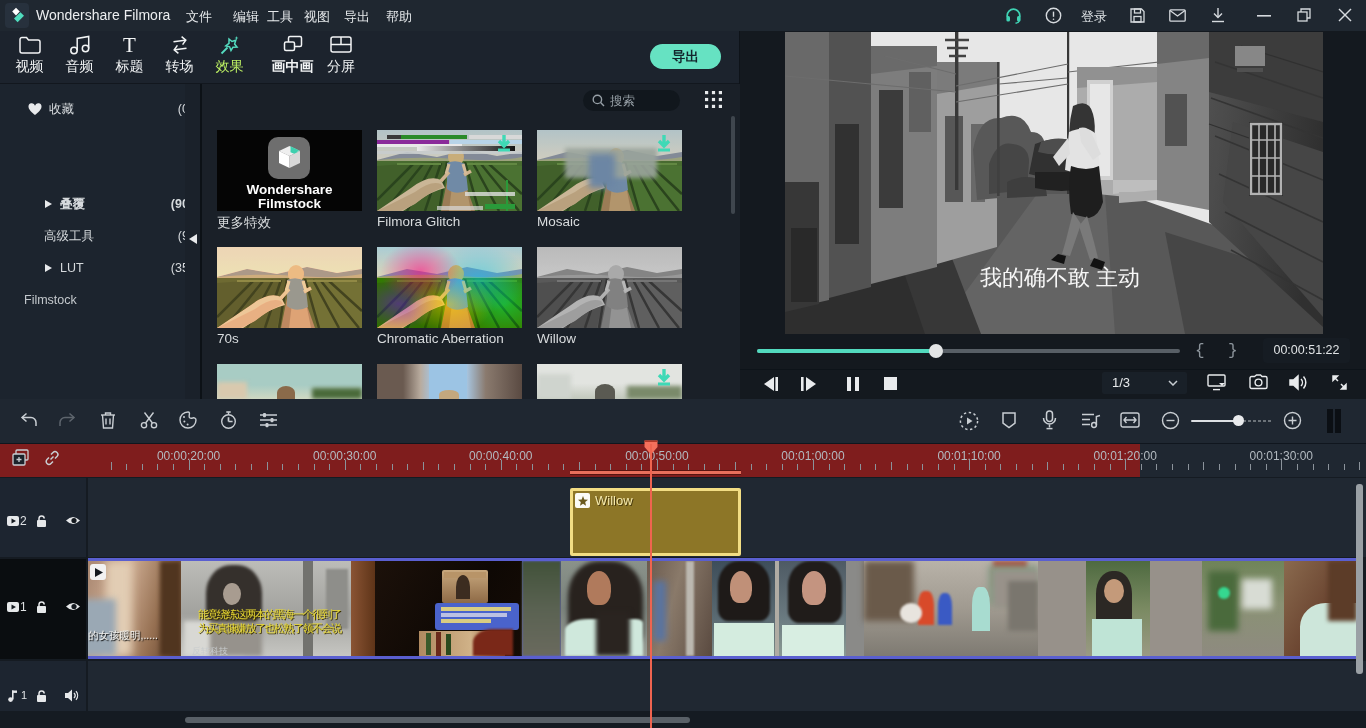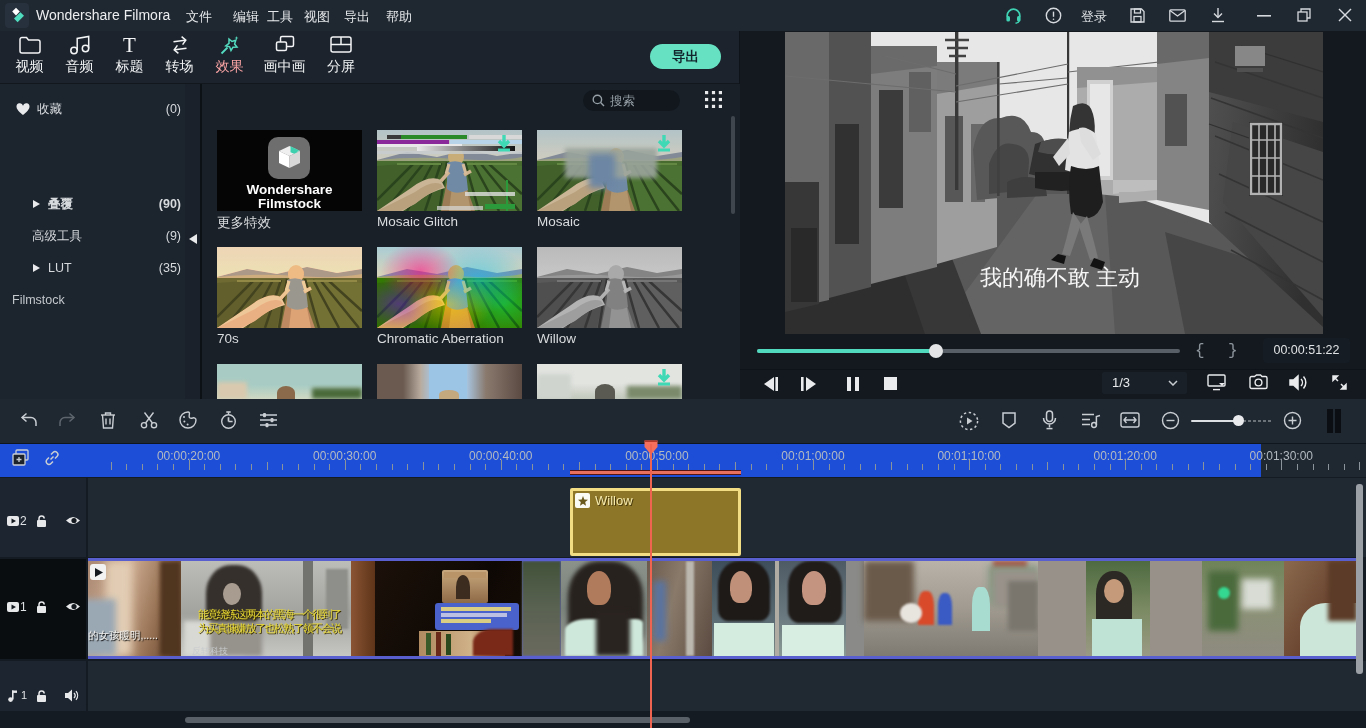--- a/index.html
+++ b/index.html
@@ -8,26 +8,26 @@
 .abs { position:absolute; }
 svg { display:block; }
 
 #titlebar { position:absolute; left:0; top:0; width:1366px; height:31px; background:#1f2730; }
 .menuitem { position:absolute; top:8px; color:#e4e7e9; font-size:13px; }
 
 #tabrow { position:absolute; left:0; top:31px; width:740px; height:53px; background:#1c232d; }
 .tab { position:absolute; top:4px; text-align:center; color:#f2f4f5; font-size:14px; }
 .tab .ticon { height:19px; display:flex; align-items:center; justify-content:center; }
 .tab .tlabel { margin-top:4px; }
-.tab.active { color:#fca5a5; }
+.tab.active { color:#bef264; }
 
 #sidebar { position:absolute; left:0; top:84px; width:185px; height:315px; background:#1c242e; color:#d6dadd; font-size:12.5px; }
 #gutter { position:absolute; left:185px; top:84px; width:17px; height:315px; background:#1a212a; }
 #gutdiv { position:absolute; left:200px; top:84px; width:2px; height:315px; background:#0c1116; }
-.srow { position:absolute; left:4px; width:185px; height:32px; line-height:32px; }
+.srow { position:absolute; left:16px; width:185px; height:32px; line-height:32px; }
 .srow .cnt { position:absolute; right:8px; }
 .srow.sel { background:#49525c; color:#fff; }
 .tri-r { display:inline-block; width:0; height:0; border-left:7px solid #e8eaec; border-top:4.5px solid transparent; border-bottom:4.5px solid transparent; }
 
 #effpanel { position:absolute; left:202px; top:84px; width:538px; height:315px; background:#1a2028; overflow:hidden; }
 .thumb { position:absolute; width:145px; height:81px; overflow:hidden; background:#222; }
 .tlbl { position:absolute; color:#d9dcde; font-size:13.5px; }
 
 #preview { position:absolute; left:740px; top:31px; width:626px; height:368px; background:#14191f; }
 
@@ -130,21 +130,21 @@
     <div class="tab active" style="left:207px; width:45px;">
       <div class="ticon">
           <svg width="22" height="22" viewBox="0 0 22 22" fill="none" stroke="#54dcc0" stroke-width="1.5">
             <path d="M10 5 L13 7.5 L16.8 6.2 L15.6 10 L18 13 L14 13.2 L12 16.5 L10.6 12.8 L6.8 11.8 L10 9.4 Z"></path>
             <path d="M8.5 13.5 L2.5 19.5" stroke-width="1.8"></path>
             <path d="M17.5 2 l0.5 1.5 1.5 0.5 -1.5 0.5 -0.5 1.5 -0.5 -1.5 -1.5 -0.5 1.5 -0.5 z" fill="#54dcc0" stroke="none"></path>
           </svg>
         </div>
       <div class="tlabel">效果</div>
     </div>
-    <div class="tab" style="left:256px; width:57px;">
+    <div class="tab" style="left:264px; width:57px;font-weight:bold;">
       <div class="ticon">
           <svg width="20" height="19" viewBox="0 0 20 19" fill="none" stroke="#f2f4f5" stroke-width="1.5">
             <rect x="5.5" y="1.5" width="13" height="10" rx="1.5"></rect>
             <rect x="1.5" y="7" width="10" height="8.5" rx="1.5" fill="#1d252e"></rect>
           </svg>
         </div>
       <div class="tlabel">画中画</div>
     </div>
     <div class="tab" style="left:318px; width:46px;">
       <div class="ticon">
@@ -274,21 +274,21 @@
       <svg width="145" height="81" viewBox="0 0 145 81" style="filter:brightness(.92);">
           <use href="#vineyard"></use>
         </svg>
       <div class="abs" style="left:28px; top:18px; width:92px; height:30px; background:#9aa49c; filter:blur(2px); opacity:.9;"></div>
       <div class="abs" style="left:52px; top:24px; width:26px; height:34px; background:#6c86a4; filter:blur(3px);"></div>
       <svg class="abs" style="left:119px; top:5px;" width="16" height="18" viewBox="0 0 16 18">
           <use href="#dlarrow"></use>
         </svg>
     </div>
     <div class="tlbl" style="left:15px; top:130px;">更多特效</div>
-    <div class="tlbl" style="left:175px; top:130px;">Mosaic Glitch</div>
+    <div class="tlbl" style="left:175px; top:130px;">Filmora Glitch</div>
     <div class="tlbl" style="left:335px; top:130px;">Mosaic</div>
 
     <div class="thumb" style="left:15px; top:163px;">
       <svg width="145" height="81" viewBox="0 0 145 81" style="filter:sepia(.55) saturate(1.5) hue-rotate(-14deg) brightness(.93);">
           <use href="#vineyard"></use>
         </svg>
     </div>
     <div class="thumb" style="left:175px; top:163px;">
       <svg width="145" height="81" viewBox="0 0 145 81" style="filter:saturate(2.0) brightness(.95);">
           <use href="#vineyard"></use>
@@ -532,21 +532,21 @@
     <div class="abs" style="left:1243px; top:21px; width:28px; height:2px; background:repeating-linear-gradient(90deg,#6b7278 0 3px,transparent 3px 5px);"></div>
     <div class="abs" style="left:1233px; top:16px; width:11px; height:11px; background:#e8eaec; border-radius:50%;"></div>
     <svg class="abs" style="left:1283px; top:12px;" width="19" height="19" viewBox="0 0 19 19" fill="none" stroke="#c9ced3" stroke-width="1.4">
       <circle cx="9.5" cy="9.5" r="8"></circle>
         <path d="M5.5 9.5 h8 M9.5 5.5 v8"></path>
     </svg>
     <div class="abs" style="left:1327px; top:10px; width:6px; height:24px; background:#0b0f14;"></div>
     <div class="abs" style="left:1335px; top:10px; width:6px; height:24px; background:#0b0f14;"></div>
     <div class="abs" style="left:0; top:44px; width:1366px; height:1px; background:#10161e;"></div>
 
-    <div class="abs" style="left:0; top:45px; width:1261px; height:33px; background:#1d4ed8;">
+    <div class="abs" style="left:0; top:45px; width:1140px; height:33px; background:#7f1d1d;">
       <svg class="abs" style="left:12px; top:5px;" width="17" height="17" viewBox="0 0 17 17" fill="none" stroke="#c9ced3" stroke-width="1.3">
         <rect x="4" y="1" width="12" height="10" rx="1"></rect>
         <rect x="1" y="5" width="12" height="11" rx="1" fill="#1c232b"></rect>
         <path d="M7 10.5 v-0 M7 8 v5 M4.5 10.5 h5"></path>
       </svg>
       <svg class="abs" style="left:44px; top:6px;" width="16" height="16" viewBox="0 0 16 16" fill="none" stroke="#c9ced3" stroke-width="1.5">
         <path d="M6.5 9.5 L9.5 6.5"></path>
         <path d="M7 4.5 L9 2.5 a2.8 2.8 0 0 1 4 4 L11 8.5"></path>
         <path d="M9 11.5 L7 13.5 a2.8 2.8 0 0 1 -4 -4 L5 7.5"></path>
       </svg>

